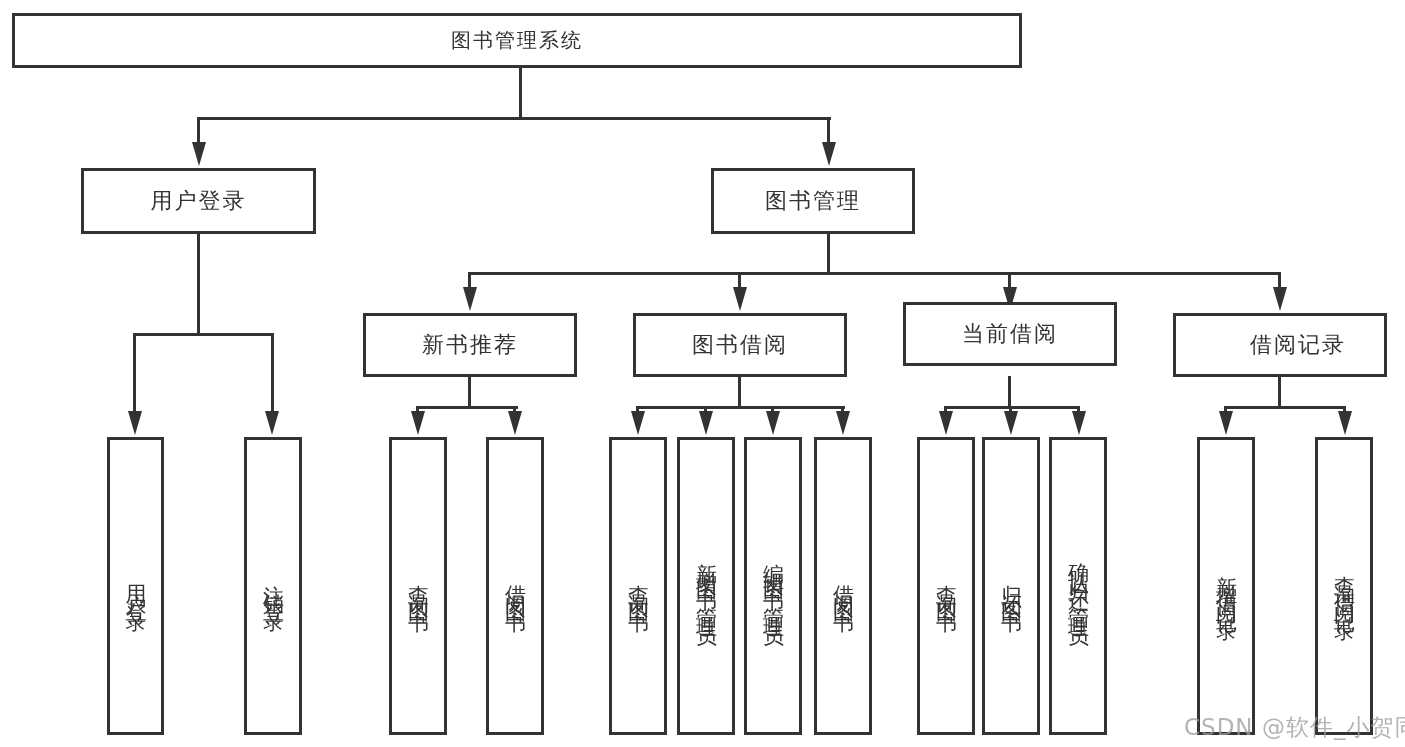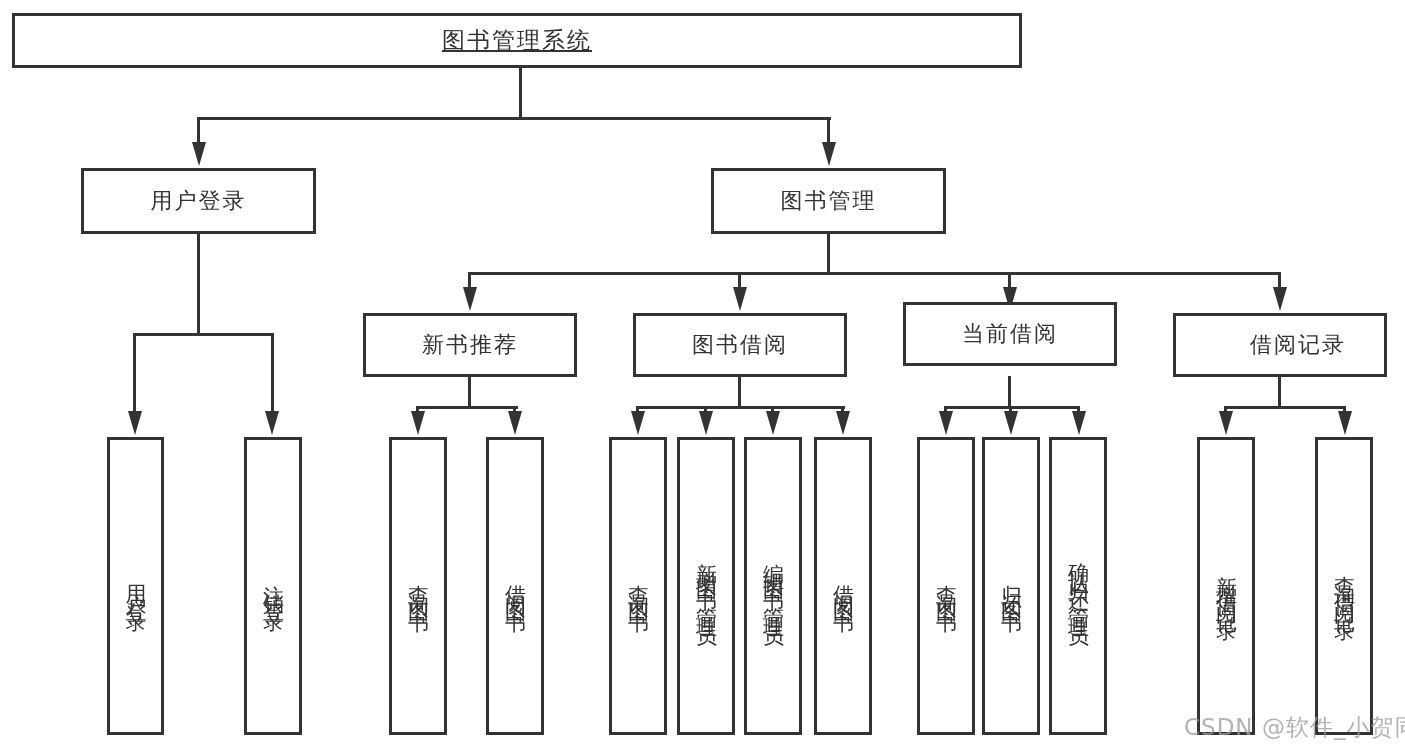--- a/index.html
+++ b/index.html
@@ -16,21 +16,21 @@
     position: absolute;
     box-sizing: border-box;
     border: 3px solid #333333;
     background: #ffffff;
     display: flex;
     align-items: center;
     justify-content: center;
     color: #333333;
   }
   .node.h { font-size: 22px; letter-spacing: 2px; }
-  .node.root { font-size: 23px; text-decoration: underline; }
+  .node.root { font-size: 20px; }
   .leaf {
     position: absolute;
     box-sizing: border-box;
     border: 3px solid #333333;
     background: #ffffff;
     display: flex;
     align-items: center;
     justify-content: center;
     color: #333333;
   }
@@ -130,21 +130,21 @@
   <div class="ah" style="left:1219px; top:411px;"></div>
   <div class="ah" style="left:1338px; top:411px;"></div>
 
   <div class="node h root" style="left:12px; top:13px; width:1010px; height:55px;">
     <span>图书管理系统</span>
   </div>
 
   <div class="node h" style="left:81px; top:168px; width:235px; height:66px;">
     <span>用户登录</span>
   </div>
-  <div class="node h" style="left:711px; top:168px; width:235px; height:66px;">
+  <div class="node h" style="left:711px; top:168px; width:204px; height:66px;">
     <span>图书管理</span>
   </div>
 
   <div class="node h" style="left:633px; top:313px; width:214px; height:64px;">
     <span>图书借阅</span>
   </div>
   <div class="node h" style="left:363px; top:313px; width:214px; height:64px;">
     <span>新书推荐</span>
   </div>
   <div class="node h" style="left:903px; top:302px; width:214px; height:64px;">

